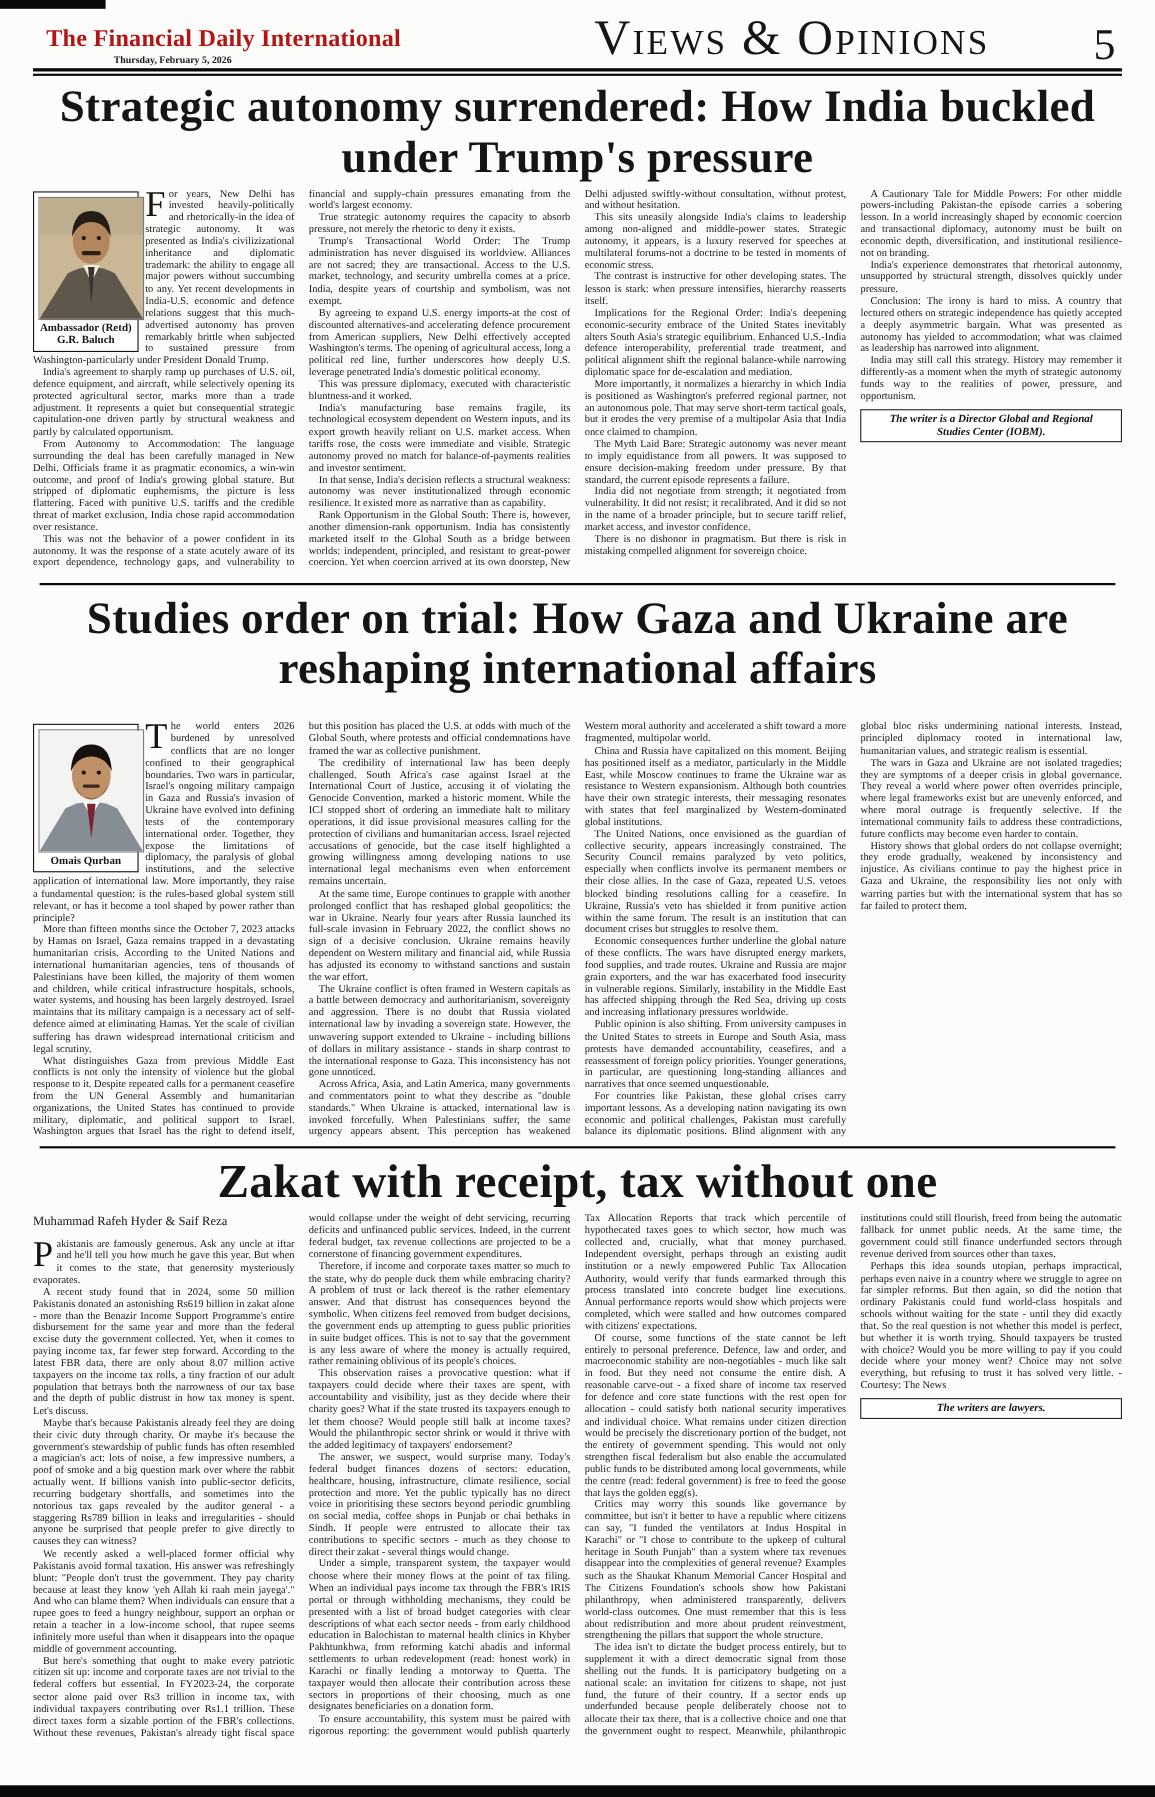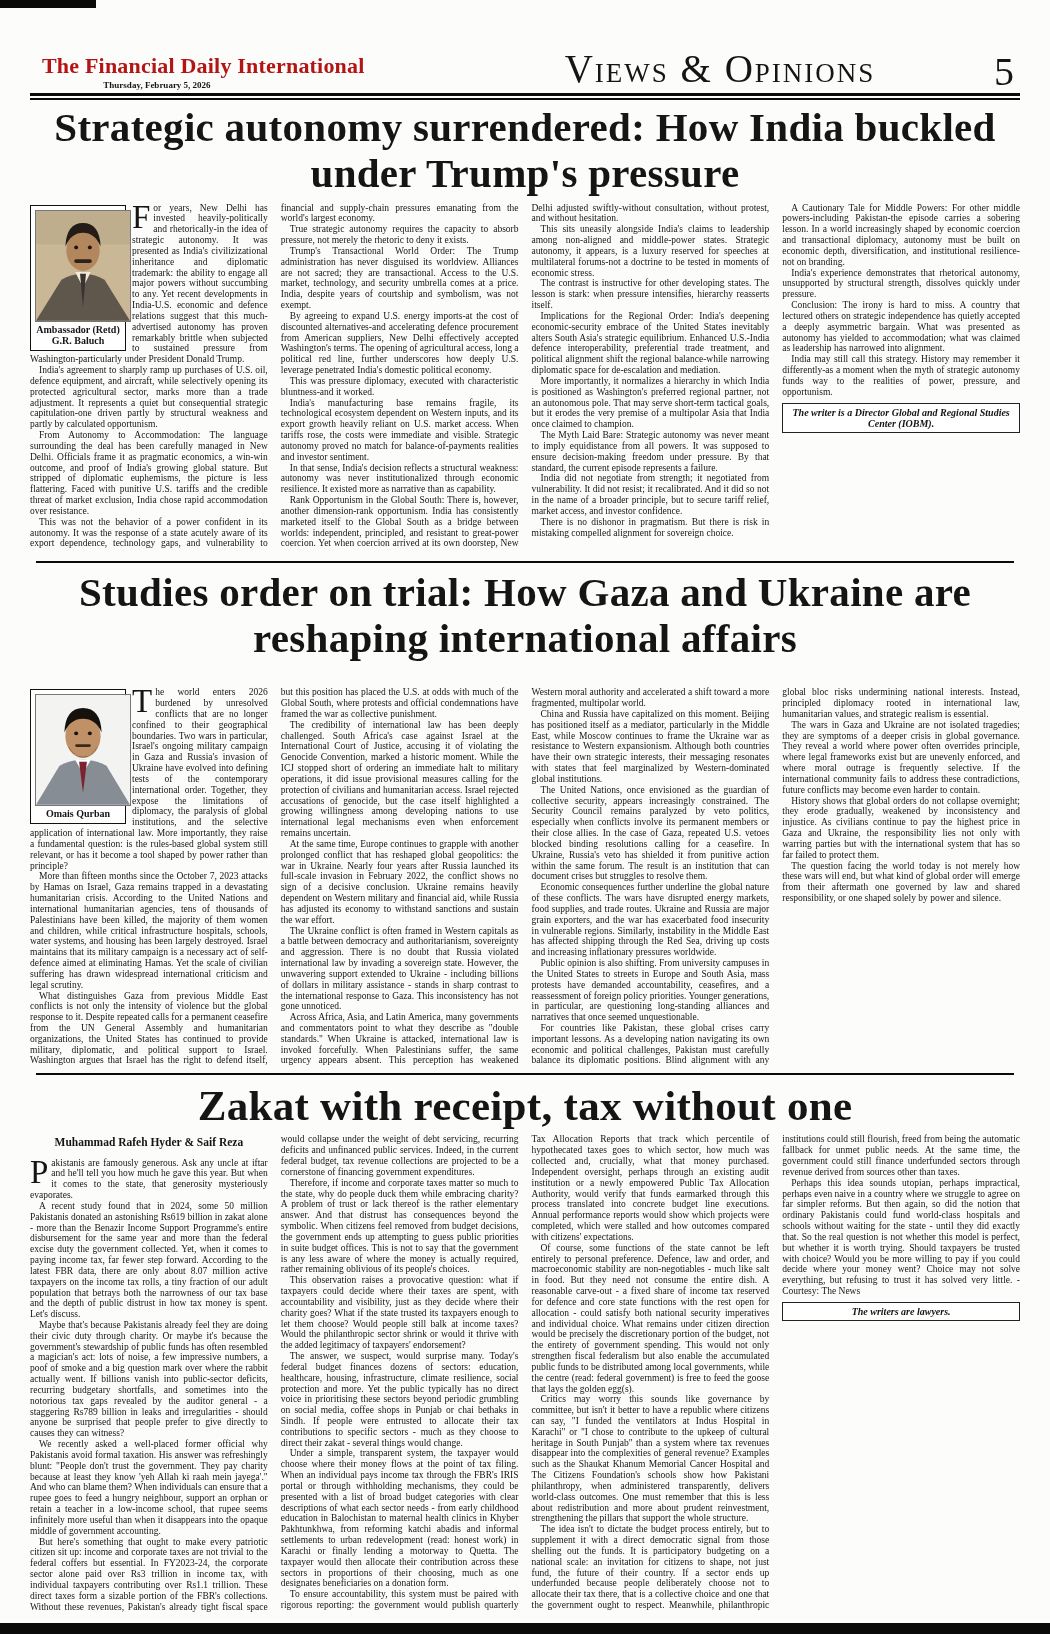--- a/index.html
+++ b/index.html
@@ -6,21 +6,21 @@
   html,body { background:#e8e8e8; }
   body { font-family:"Liberation Serif", serif; color:#151515; }
   .page { position:relative; width:1050px; height:1634px; margin:0 auto; background:#fcfcfb; overflow:hidden; padding:8px 30px 0 30px; }
   .top-mark { position:absolute; left:0; top:0; width:96px; height:8px; background:#0a0a0a; }
 
   
   .header { display:grid; grid-template-columns:470px 1fr 80px; align-items:end; padding-top:4px;gap:34px; }
   .masthead { padding-left:12px; }
   .masthead-title { font-size:22px; font-weight:bold; letter-spacing:0.2px; }
   .masthead-date { font-size:9px; font-weight:bold; text-align:center; width:230px; margin-top:1px; }
-  .section-title { font-variant:small-caps; font-size:39px; line-height:1; text-align:center; letter-spacing:2px; padding-bottom:2px;margin-top:37px; }
+  .section-title { font-variant:small-caps; font-size:45px; line-height:1; text-align:center; letter-spacing:2px; padding-bottom:2px; }
   .page-number { font-size:40px; line-height:0.9; text-align:right; padding-right:6px; }
   .double-rule { margin-top:3px; height:7px; border-top:3px solid #0a0a0a; border-bottom:2px solid #0a0a0a; }
 
   
   .headline { text-align:center; font-weight:bold; letter-spacing:0.3px; }
   .headline.h-a1 { font-size:41px; line-height:1.13; margin:4px 0 6px 0; }
   .headline.h-a2 { font-size:41px; line-height:1.13; margin:6px 0 4px 0; }
   .headline.h-a3 { font-size:43px; line-height:1.05; margin:8px 0 6px 0; }
 
   .article-divider { border:0; border-top:2px solid #0a0a0a; margin:6px 6px; }
@@ -32,23 +32,23 @@
   .cols-a3 { height:484px; margin-top:2px; }
   .para { text-indent:9px; }
   .lead { text-indent:0; }
   .dropcap { float:left; font-size:33px; line-height:26px; padding:1px 3px 0 0; }
 
   
   .photo-box { float:left; width:96px; border:1.5px solid #111; background:#fff; padding:4px 4px 2px 4px; margin:2px 6px 2px 0; text-align:center; }
   .photo-box svg { display:block; width:96px; height:112px; border:1px solid #777; }
   .photo-caption { font-weight:bold; font-size:10px; line-height:1.15; white-space:pre-line; padding:2px 0 1px 0; }
 
-  .byline { column-span:none; text-align:center; font-weight:bold; font-size:11.5px; margin:2px 0 8px 0; text-indent:0; }
+  .byline { column-span:none; font-weight:normal; font-size:11.5px; margin:2px 0 8px 0; text-indent:0; }
 
-  .writer-note { border:1.5px solid #222; padding:3px 6px; margin-top:5px; text-align:center; font-weight:bold; font-style:italic; font-size:10px; break-inside:avoid; background:#fff; }
+  .writer-note { border:1.5px solid #222; padding:3px 22px; margin-top:5px; text-align:center; font-weight:bold; font-style:italic; font-size:10px; break-inside:avoid; background:#fff; }
 
   .bottom-bar { position:absolute; left:0; bottom:0; width:1050px; height:11px; background:#0a0a0a; }
 </style>
 </head>
 <body>
 
 <div class="page">
   <div class="top-mark"></div>
 
   <header class="header">
@@ -138,21 +138,20 @@
           <p class="para">At the same time, Europe continues to grapple with another prolonged conflict that has reshaped global geopolitics: the war in Ukraine. Nearly four years after Russia launched its full-scale invasion in February 2022, the conflict shows no sign of a decisive conclusion. Ukraine remains heavily dependent on Western military and financial aid, while Russia has adjusted its economy to withstand sanctions and sustain the war effort.</p>
           <p class="para">The Ukraine conflict is often framed in Western capitals as a battle between democracy and authoritarianism, sovereignty and aggression. There is no doubt that Russia violated international law by invading a sovereign state. However, the unwavering support extended to Ukraine - including billions of dollars in military assistance - stands in sharp contrast to the international response to Gaza. This inconsistency has not gone unnoticed.</p>
           <p class="para">Across Africa, Asia, and Latin America, many governments and commentators point to what they describe as "double standards." When Ukraine is attacked, international law is invoked forcefully. When Palestinians suffer, the same urgency appears absent. This perception has weakened Western moral authority and accelerated a shift toward a more fragmented, multipolar world.</p>
           <p class="para">China and Russia have capitalized on this moment. Beijing has positioned itself as a mediator, particularly in the Middle East, while Moscow continues to frame the Ukraine war as resistance to Western expansionism. Although both countries have their own strategic interests, their messaging resonates with states that feel marginalized by Western-dominated global institutions.</p>
           <p class="para">The United Nations, once envisioned as the guardian of collective security, appears increasingly constrained. The Security Council remains paralyzed by veto politics, especially when conflicts involve its permanent members or their close allies. In the case of Gaza, repeated U.S. vetoes blocked binding resolutions calling for a ceasefire. In Ukraine, Russia's veto has shielded it from punitive action within the same forum. The result is an institution that can document crises but struggles to resolve them.</p>
           <p class="para">Economic consequences further underline the global nature of these conflicts. The wars have disrupted energy markets, food supplies, and trade routes. Ukraine and Russia are major grain exporters, and the war has exacerbated food insecurity in vulnerable regions. Similarly, instability in the Middle East has affected shipping through the Red Sea, driving up costs and increasing inflationary pressures worldwide.</p>
           <p class="para">Public opinion is also shifting. From university campuses in the United States to streets in Europe and South Asia, mass protests have demanded accountability, ceasefires, and a reassessment of foreign policy priorities. Younger generations, in particular, are questioning long-standing alliances and narratives that once seemed unquestionable.</p>
           <p class="para">For countries like Pakistan, these global crises carry important lessons. As a developing nation navigating its own economic and political challenges, Pakistan must carefully balance its diplomatic positions. Blind alignment with any global bloc risks undermining national interests. Instead, principled diplomacy rooted in international law, humanitarian values, and strategic realism is essential.</p>
           <p class="para">The wars in Gaza and Ukraine are not isolated tragedies; they are symptoms of a deeper crisis in global governance. They reveal a world where power often overrides principle, where legal frameworks exist but are unevenly enforced, and where moral outrage is frequently selective. If the international community fails to address these contradictions, future conflicts may become even harder to contain.</p>
           <p class="para">History shows that global orders do not collapse overnight; they erode gradually, weakened by inconsistency and injustice. As civilians continue to pay the highest price in Gaza and Ukraine, the responsibility lies not only with warring parties but with the international system that has so far failed to protect them.</p>
-          <p class="para">The question facing the world today is not merely how these wars will end, but what kind of global order will emerge from their aftermath one governed by law and shared responsibility, or one shaped solely by power and silence.</p>
         </div>
     </div>
   </section>
 
   <hr class="article-divider">
 
   <section>
     <h1 class="headline h-a3">Zakat with receipt, tax without one</h1>
     <div class="cols cols-a3">
       <p class="byline">Muhammad Rafeh Hyder &amp; Saif Reza</p>

